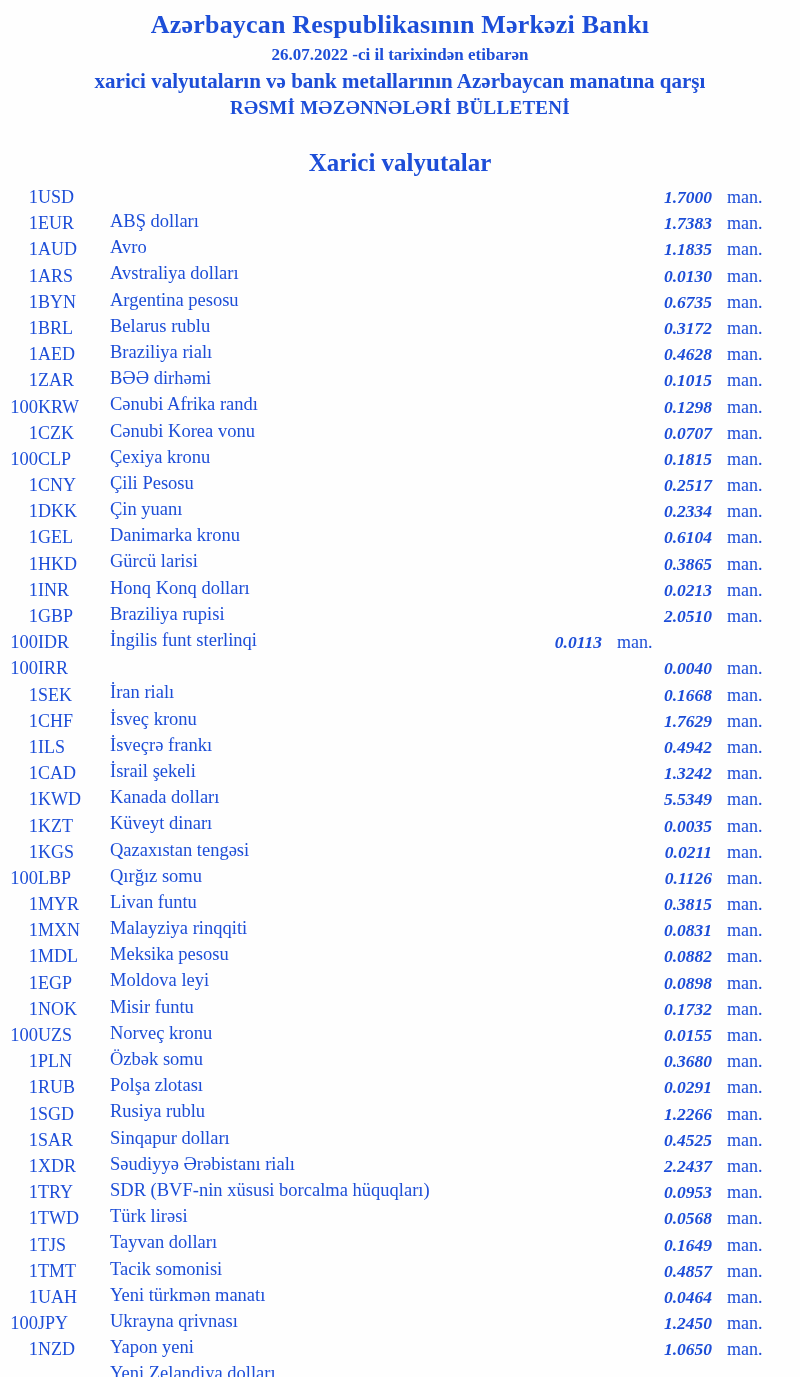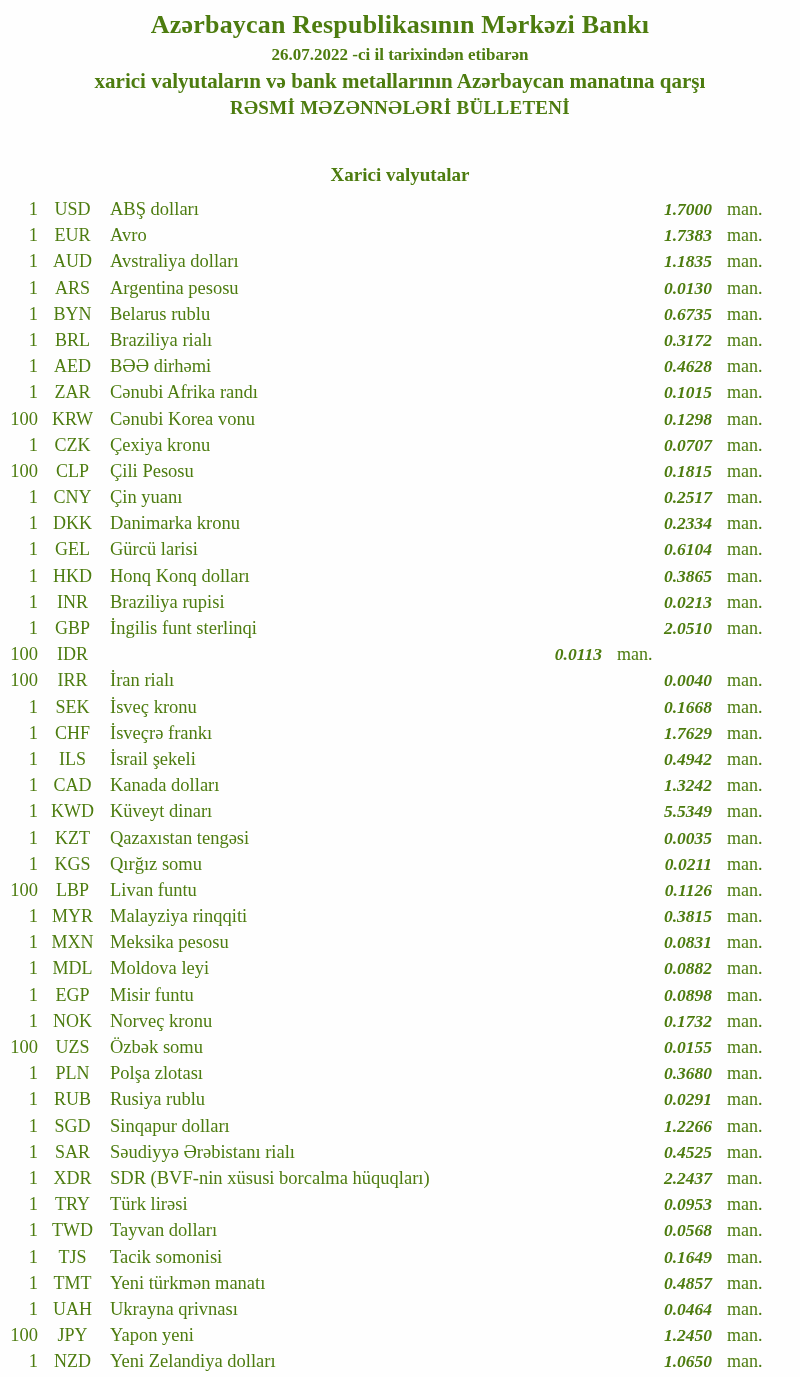--- a/index.html
+++ b/index.html
@@ -1,48 +1,48 @@
 <!DOCTYPE html>
 <html><head>
 <meta charset="utf-8">
 <style>
   * { margin:0; padding:0; box-sizing:border-box; }
   html,body { background:#e9e9e9; }
   .page {
     width:800px; height:1377px;
     margin:0 auto;
     background:#fefefe;
-    color:#4d7c0f;
+    color:#1d4ed8;
     font-family:"Liberation Serif", serif;
     overflow:hidden;
     position:relative;
   }
   .header { text-align:center; padding-top:8px; }
   .doc-title {
     font-size:26px; font-weight:bold; line-height:34px;
     letter-spacing:0.2px;
   }
   .doc-date { font-size:17px; font-weight:bold; line-height:26px; }
   .doc-sub  { font-size:21px; font-weight:bold; line-height:26px; }
   .doc-caps { font-size:19px; font-weight:bold; line-height:28px; letter-spacing:0.3px; }
   .section-title {
-    text-align:center; font-size:19px; font-weight:bold;
-    margin-top:40px; line-height:26px;
+    text-align:center; font-size:25px; font-weight:bold;
+    margin-top:28px; line-height:26px;
   }
   .table { margin-top:8px; }
   .row {
     display:grid;
     grid-template-columns:38px 69px 1fr 110px 73px;
     height:26.2px; line-height:26.2px;
     font-size:18.5px;
     white-space:nowrap;
   }
   .qty  { text-align:right; }
-  .code { text-align:center; font-size:18px; }
-  .name { text-align:left; padding-left:3px; }
+  .code { text-align:left; font-size:18px; }
+  .name { text-align:left; padding-left:3px;margin-top:24px; }
   .rate {
     text-align:right; padding-right:15px;
     font-weight:bold; font-style:italic; font-size:17.5px;
   }
   .unit { text-align:left; font-size:18px; }
 </style>
 </head>
 <body>
 
 <div class="page">

